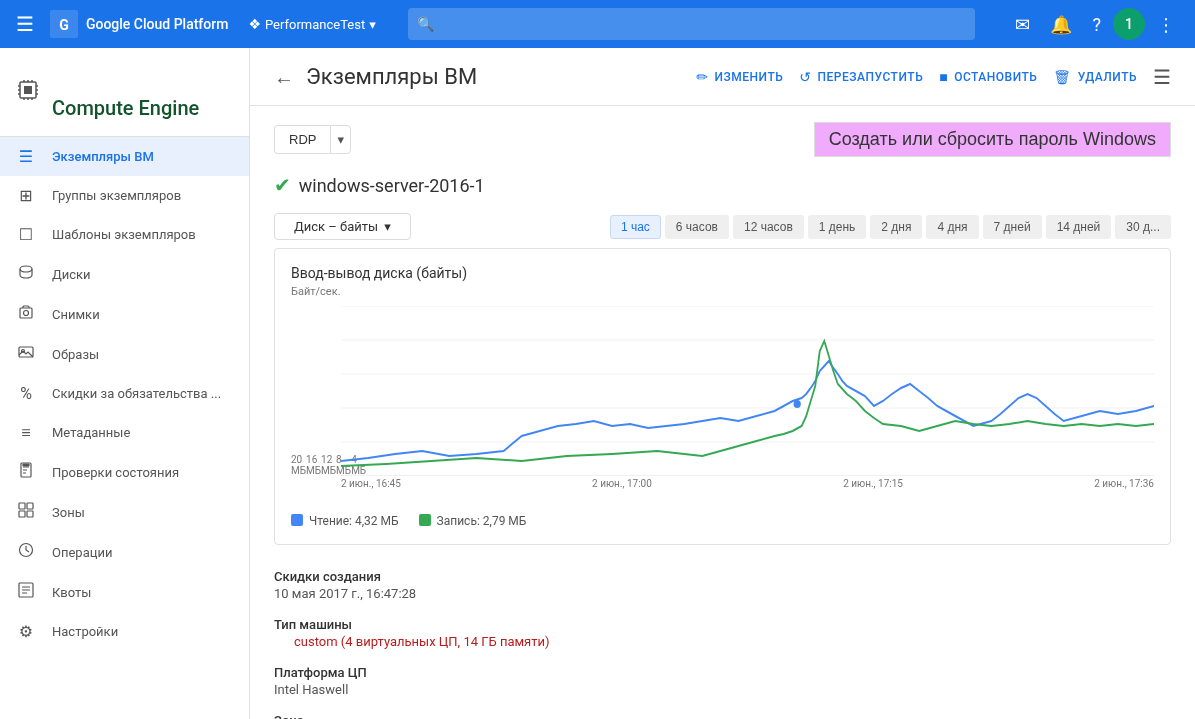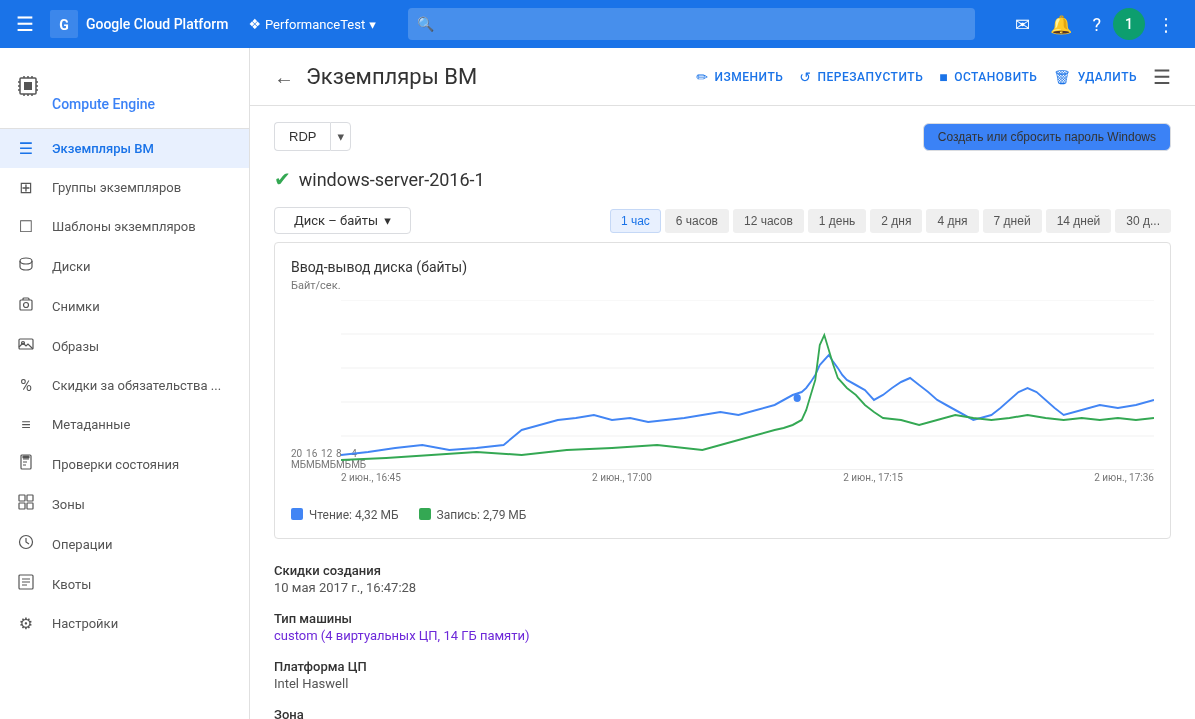--- a/index.html
+++ b/index.html
@@ -36,21 +36,21 @@
     .sidebar {
       position: fixed; top: 48px; left: 0; bottom: 0; width: 250px;
       background: white; overflow-y: auto; z-index: 50;
       border-right: 1px solid #e0e0e0;
     }
     .sidebar-header {
       display: flex; align-items: center; gap: 12px;
       padding: 16px; border-bottom: 1px solid #e0e0e0;
     }
     .sidebar-header-icon { font-size: 22px; color: #555; }
-    .sidebar-header-title { font-size: 14px; font-weight: 500; color: #3b82f6; margin-top: 32px; }
+    .sidebar-header-title { font-size: 20px; font-weight: 500; color: #14532d; margin-top: 32px; }
     .sidebar-item {
       display: flex; align-items: center; gap: 16px;
       padding: 10px 16px; cursor: pointer; color: #555; font-size: 13px;
     }
     .sidebar-item.active { background: #e8f0fe; color: #1a73e8; font-weight: 500; }
     .sidebar-item-icon { font-size: 16px; width: 20px; text-align: center; }
     .sidebar-item.active .sidebar-item-icon { color: #1a73e8; }
 
     
     .main {
@@ -88,22 +88,22 @@
     .rdp-btn {
       padding: 6px 14px; border: 1px solid #dadce0; background: white;
       font-size: 13px; color: #333; cursor: pointer; border-right: none;
       border-radius: 4px 0 0 4px;
     }
     .rdp-dropdown {
       padding: 0 6px; border: 1px solid #dadce0; background: white;
       cursor: pointer; border-radius: 0 4px 4px 0; display: flex; align-items: center; color: #555;
     }
     .create-pwd-btn {
-      padding: 6px 14px; border: 1px solid #dadce0; background: #3b82f6;
-      font-size: 12px; color: #333; cursor: pointer; border-radius: 6px;
+      padding: 6px 14px; border: 1px solid #dadce0; background: #f0abfc;
+      font-size: 18px; color: #333; cursor: pointer; border-radius: 0;
     }
 
     .vm-name-row { display: flex; align-items: center; gap: 8px; margin-bottom: 16px; }
     .vm-status-icon { color: #34a853; font-size: 20px; }
     .vm-name { font-size: 18px; color: #333; font-weight: 400; }
 
     
     .chart-controls { display: flex; align-items: center; justify-content: space-between; margin-bottom: 8px; }
     .metric-select {
       display: flex; align-items: center; gap: 6px;
@@ -128,21 +128,21 @@
     
     .chart-legend { display: flex; gap: 20px; margin-top: 8px; }
     .legend-item { display: flex; align-items: flex-start; gap: 6px; font-size: 12px; color: #555; }
     .legend-dot { width: 12px; height: 12px; border-radius: 2px; }
 
     
     .details-section { padding: 8px 0; }
     .detail-row { margin-bottom: 16px; }
     .detail-label { font-size: 13px; font-weight: 500; color: #333; margin-bottom: 2px; }
     .detail-value { font-size: 13px; color: #555; }
-    .detail-value.link { color: #6d28d9; cursor: pointer; }
+    .detail-value.link { color: #b91c1c; cursor: pointer; margin-left: 20px; }
   </style>
 </head>
 <body>
 
 <div class="topbar">
   <span class="topbar-menu-icon">☰</span>
   <div class="topbar-logo">
     <svg class="topbar-logo-icon" viewBox="0 0 28 28">
       <rect width="28" height="28" rx="2" fill="white" opacity="0.15"></rect>
       <text x="14" y="20" text-anchor="middle" fill="white" font-size="14" font-weight="bold">G</text>

